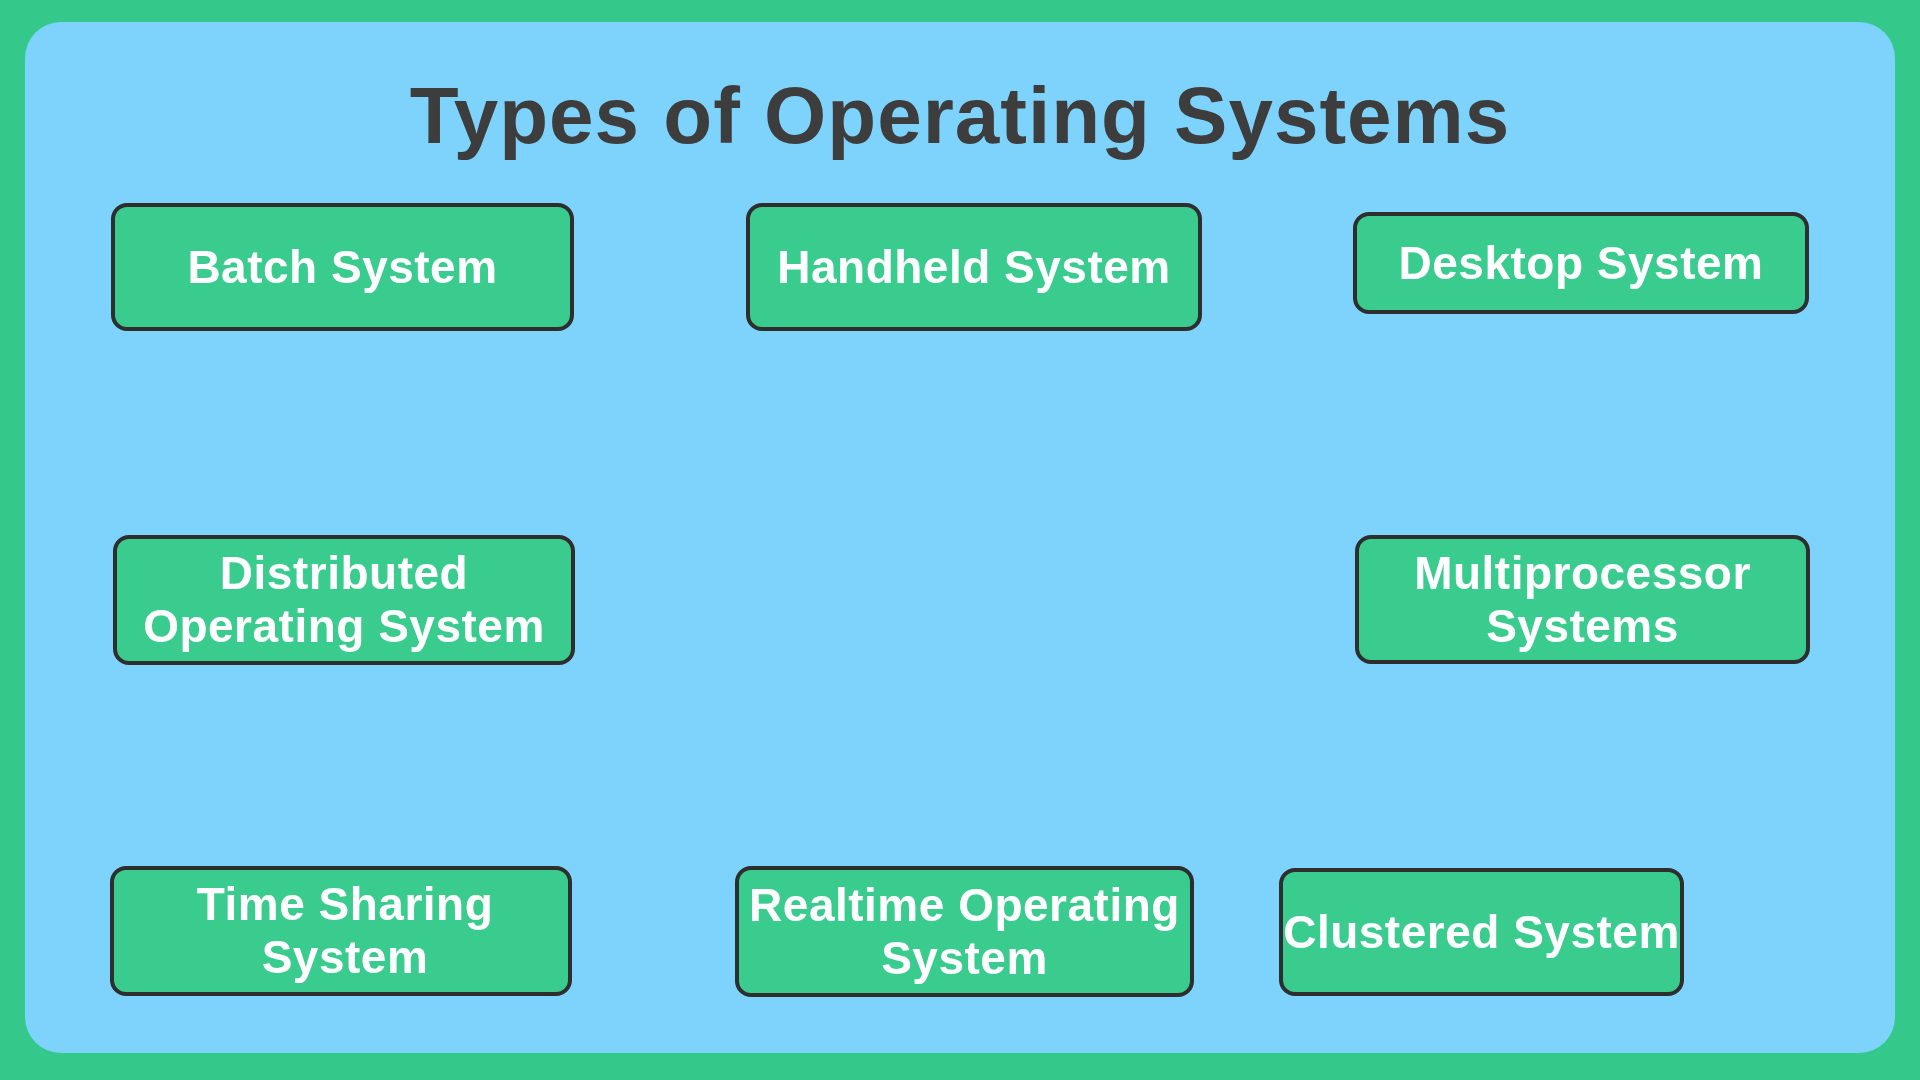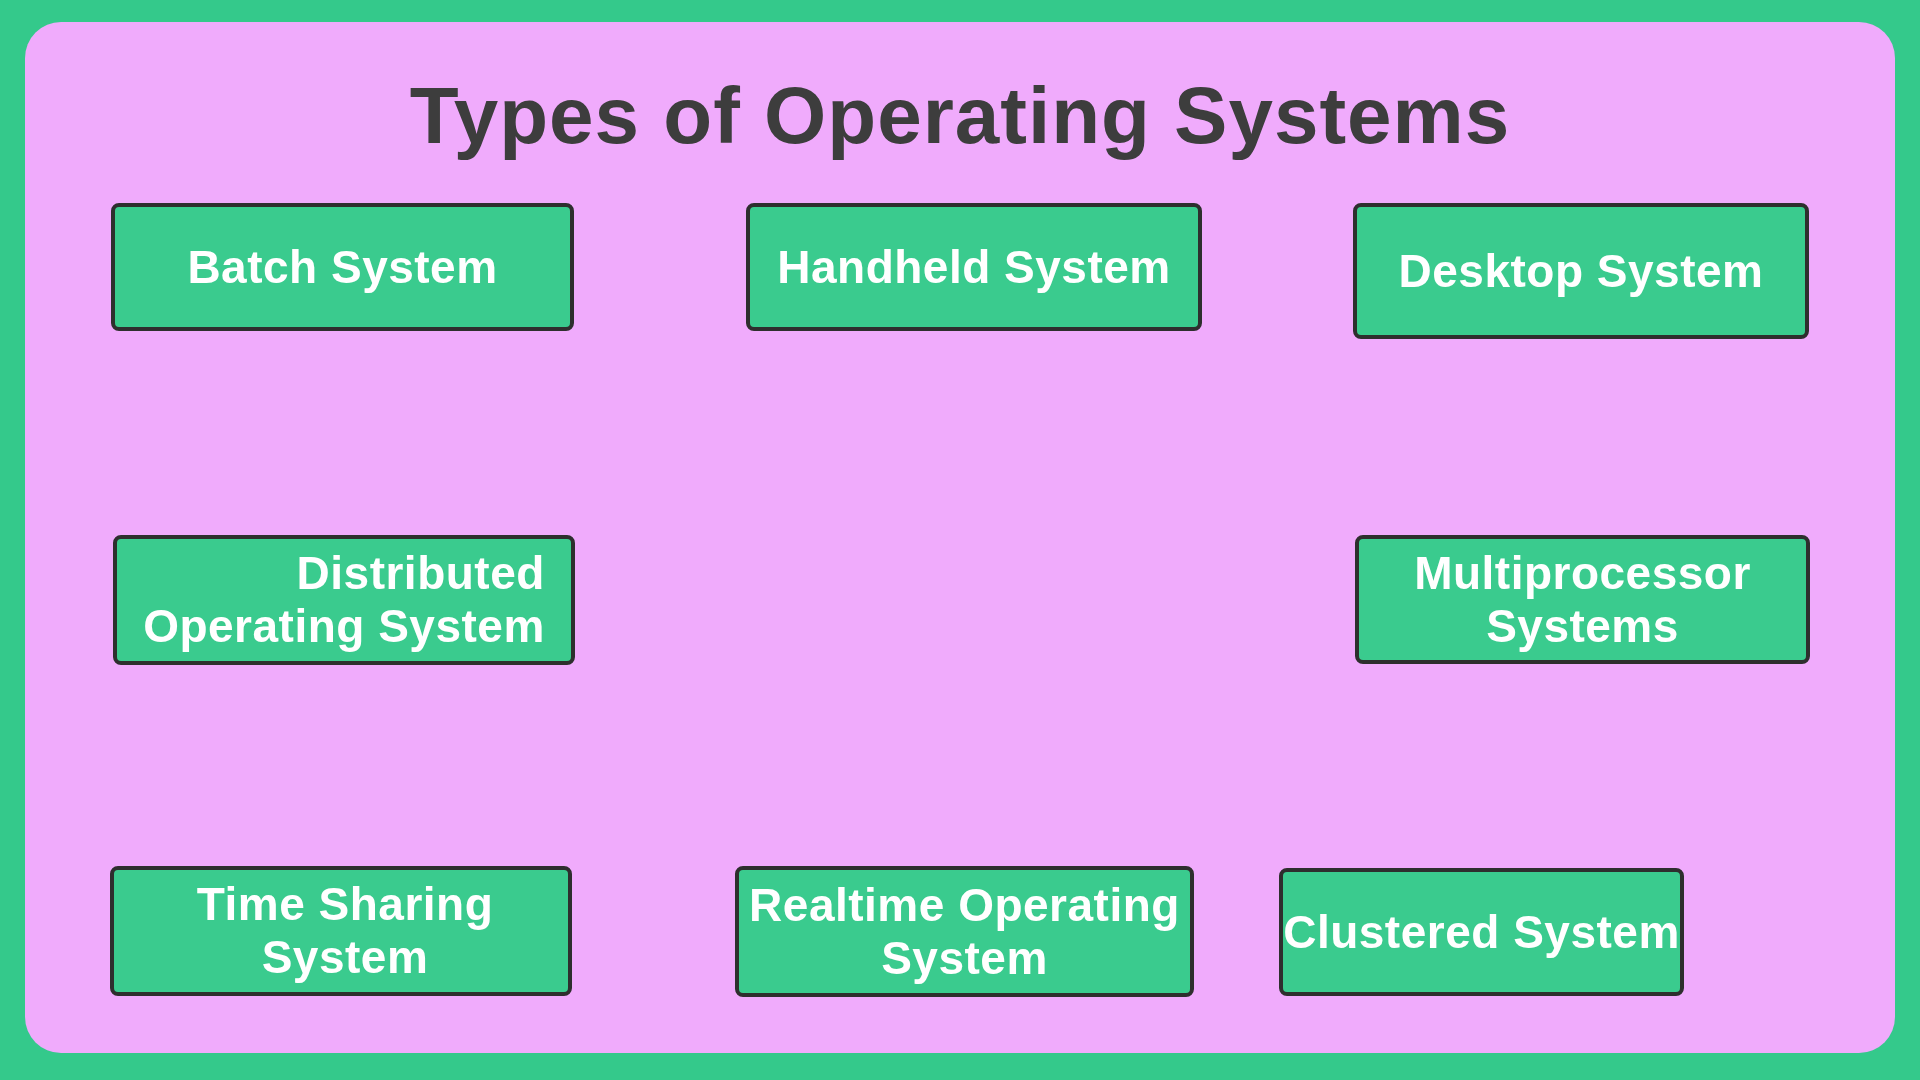--- a/index.html
+++ b/index.html
@@ -16,21 +16,21 @@
     height: 1080px;
     background: #34c98b;
     overflow: hidden;
   }
   .panel {
     position: absolute;
     left: 25px;
     top: 22px;
     width: 1870px;
     height: 1031px;
-    background: #f0abfc;
+    background: #7dd3fc;
     border-radius: 36px;
   }
   .title {
     position: absolute;
     left: 0;
     top: 38px;
     width: 1870px;
     height: 112px;
     display: flex;
     align-items: center;
@@ -38,38 +38,38 @@
     font-size: 80px;
     font-weight: 700;
     letter-spacing: 1px;
     color: #3d3d3d;
     white-space: nowrap;
   }
   .node {
     position: absolute;
     background: #3acb8e;
     border: 4px solid #2e2e2e;
-    border-radius: 8px;
+    border-radius: 16px;
     box-sizing: border-box;
     display: flex;
     align-items: center;
     justify-content: center;
     text-align: center;
     color: #ffffff;
     font-size: 46px;
     font-weight: 700;
     line-height: 1.15;
     letter-spacing: 0.5px;
     white-space: pre-line;
   }
   
   .n0 { left:  86px; top: 181px; width: 463px; height: 128px; }
   .n1 { left: 721px; top: 181px; width: 456px; height: 128px; text-align: right; }
-  .n2 { left: 1328px; top: 181px; width: 456px; height: 136px; text-align: center; }
-  .n3 { left:  88px; top: 513px; width: 462px; height: 130px; text-align: right; }
+  .n2 { left: 1328px; top: 190px; width: 456px; height: 102px; text-align: center; }
+  .n3 { left:  88px; top: 513px; width: 462px; height: 130px; }
   .n4 { left: 1330px; top: 513px; width: 455px; height: 129px; }
   .n5 { left:  85px; top: 844px; width: 462px; height: 130px; padding-left: 8px; }
   .n6 { left: 710px; top: 844px; width: 459px; height: 131px; }
   .n7 { left: 1254px; top: 846px; width: 405px; height: 128px; }
   .center-circle {
     position: absolute;
     left: 727px;
     top: 383px;
     width: 431px;
     height: 410px;

